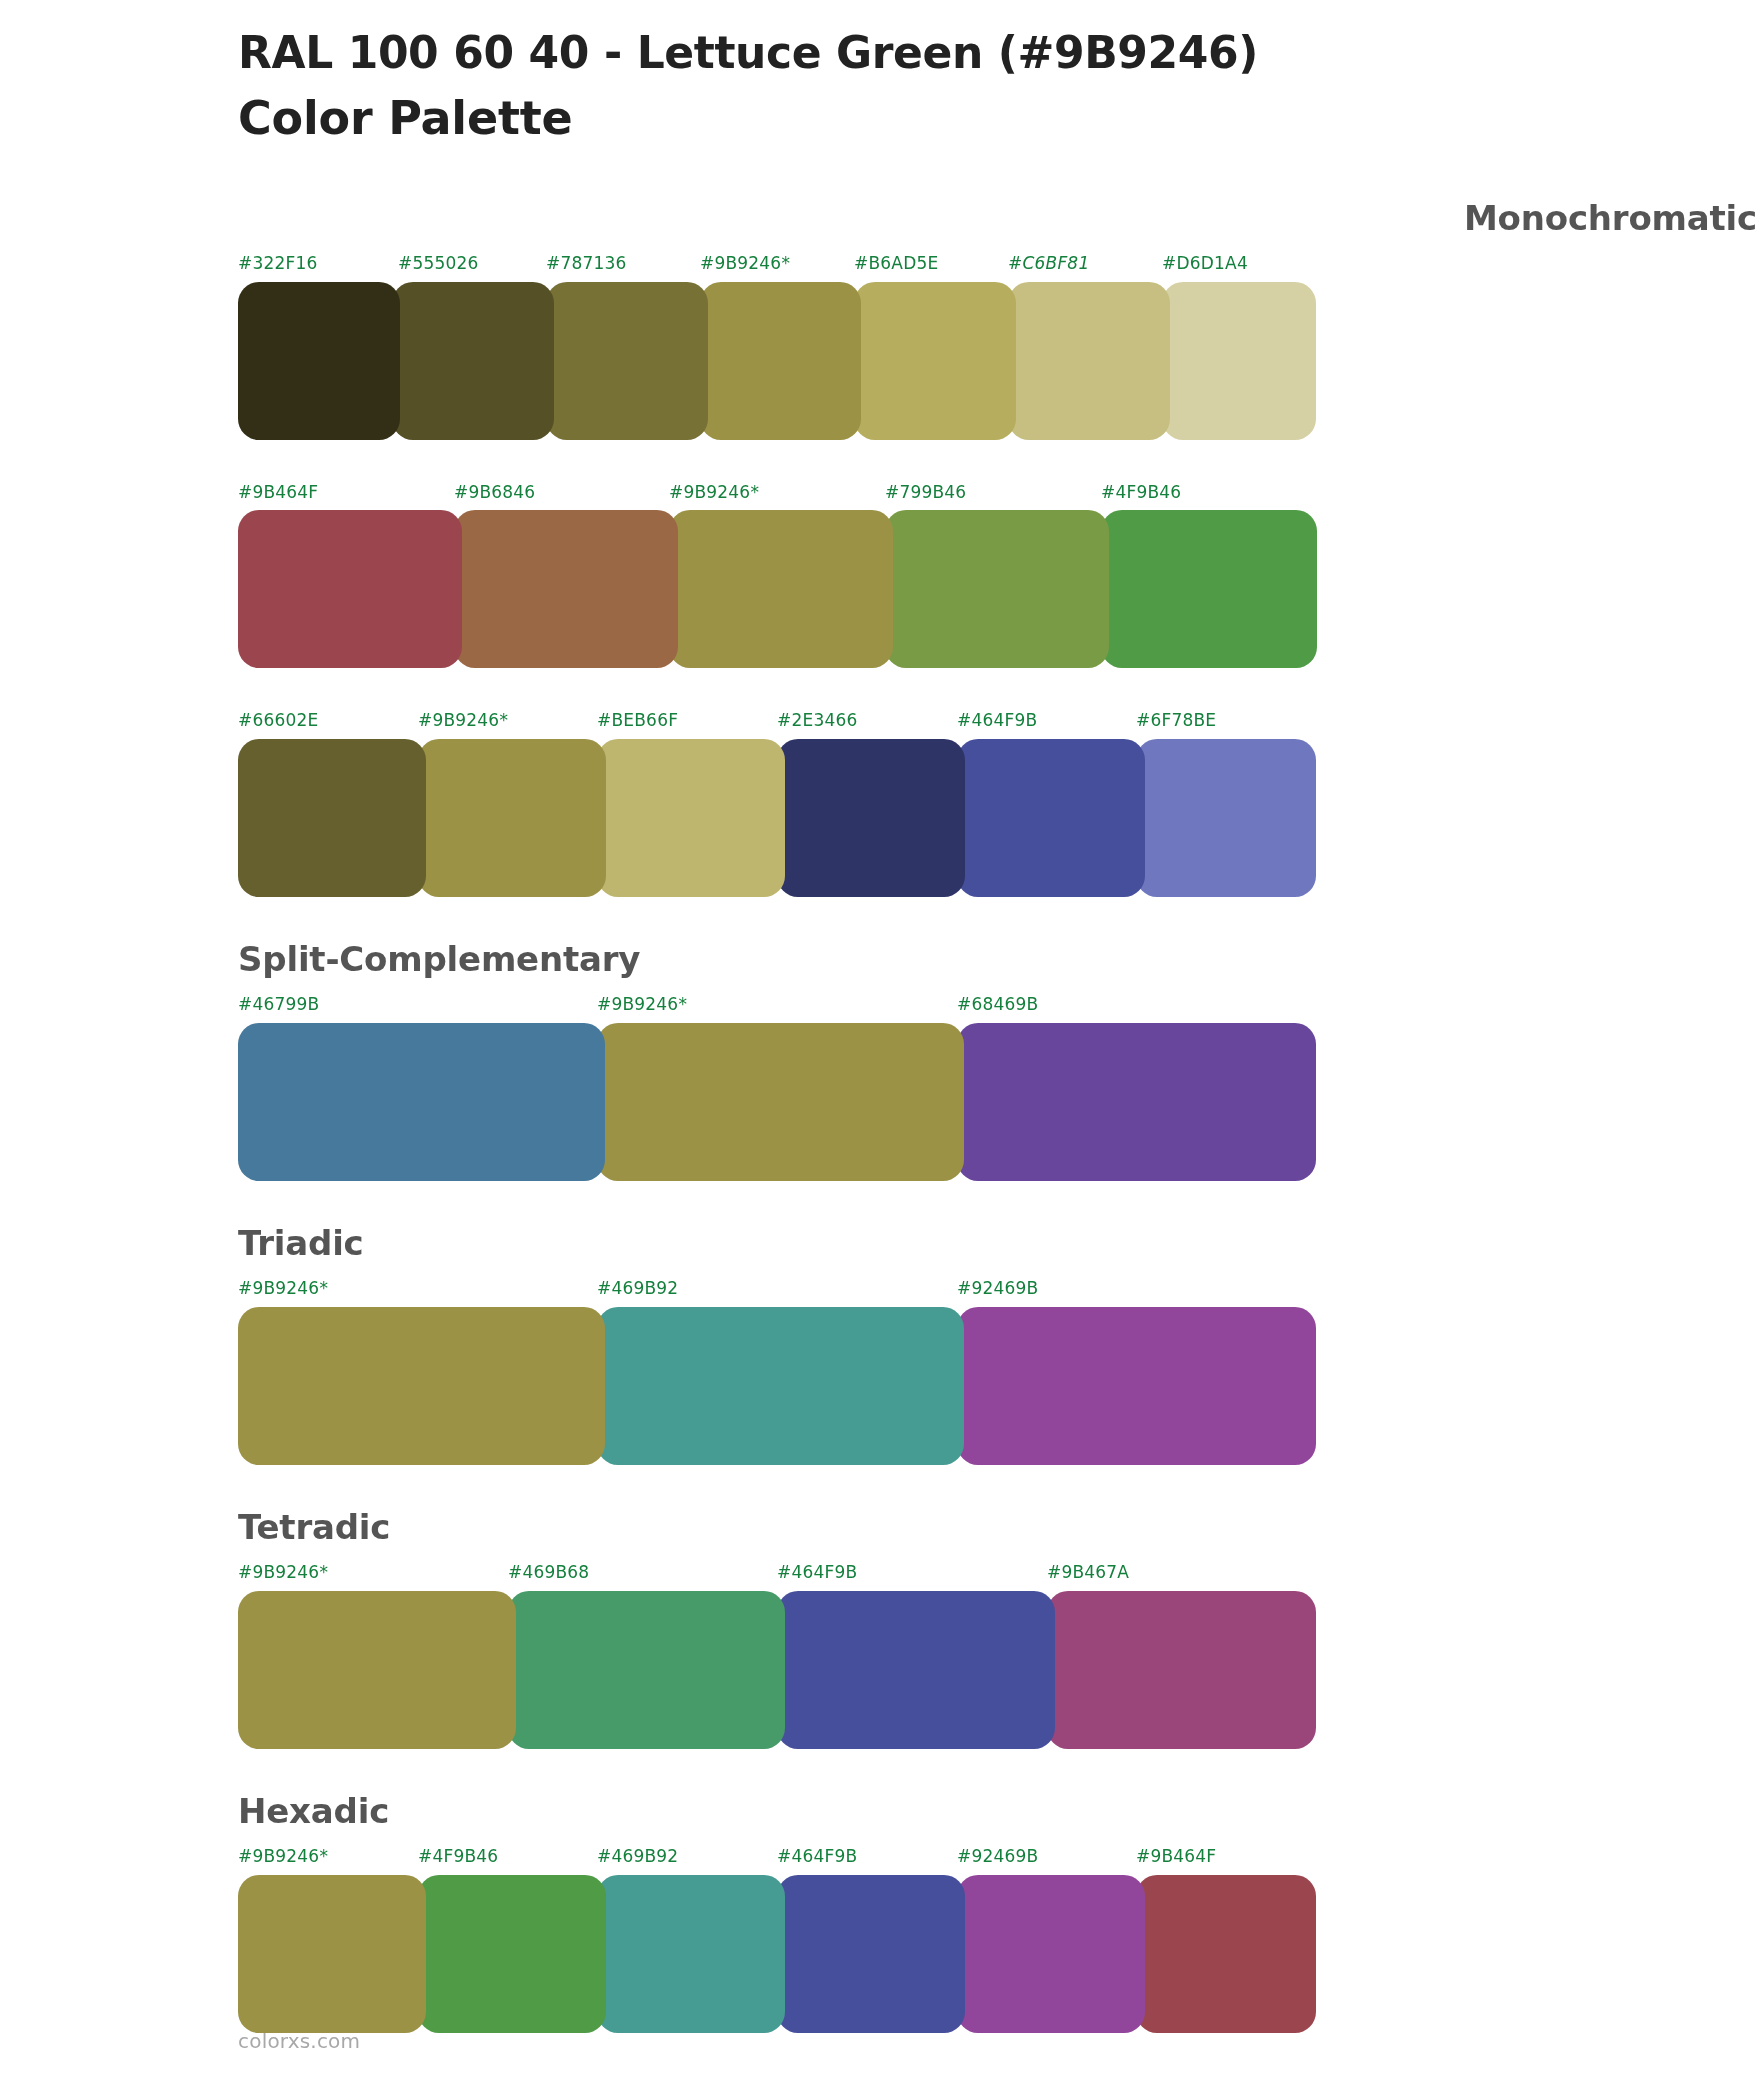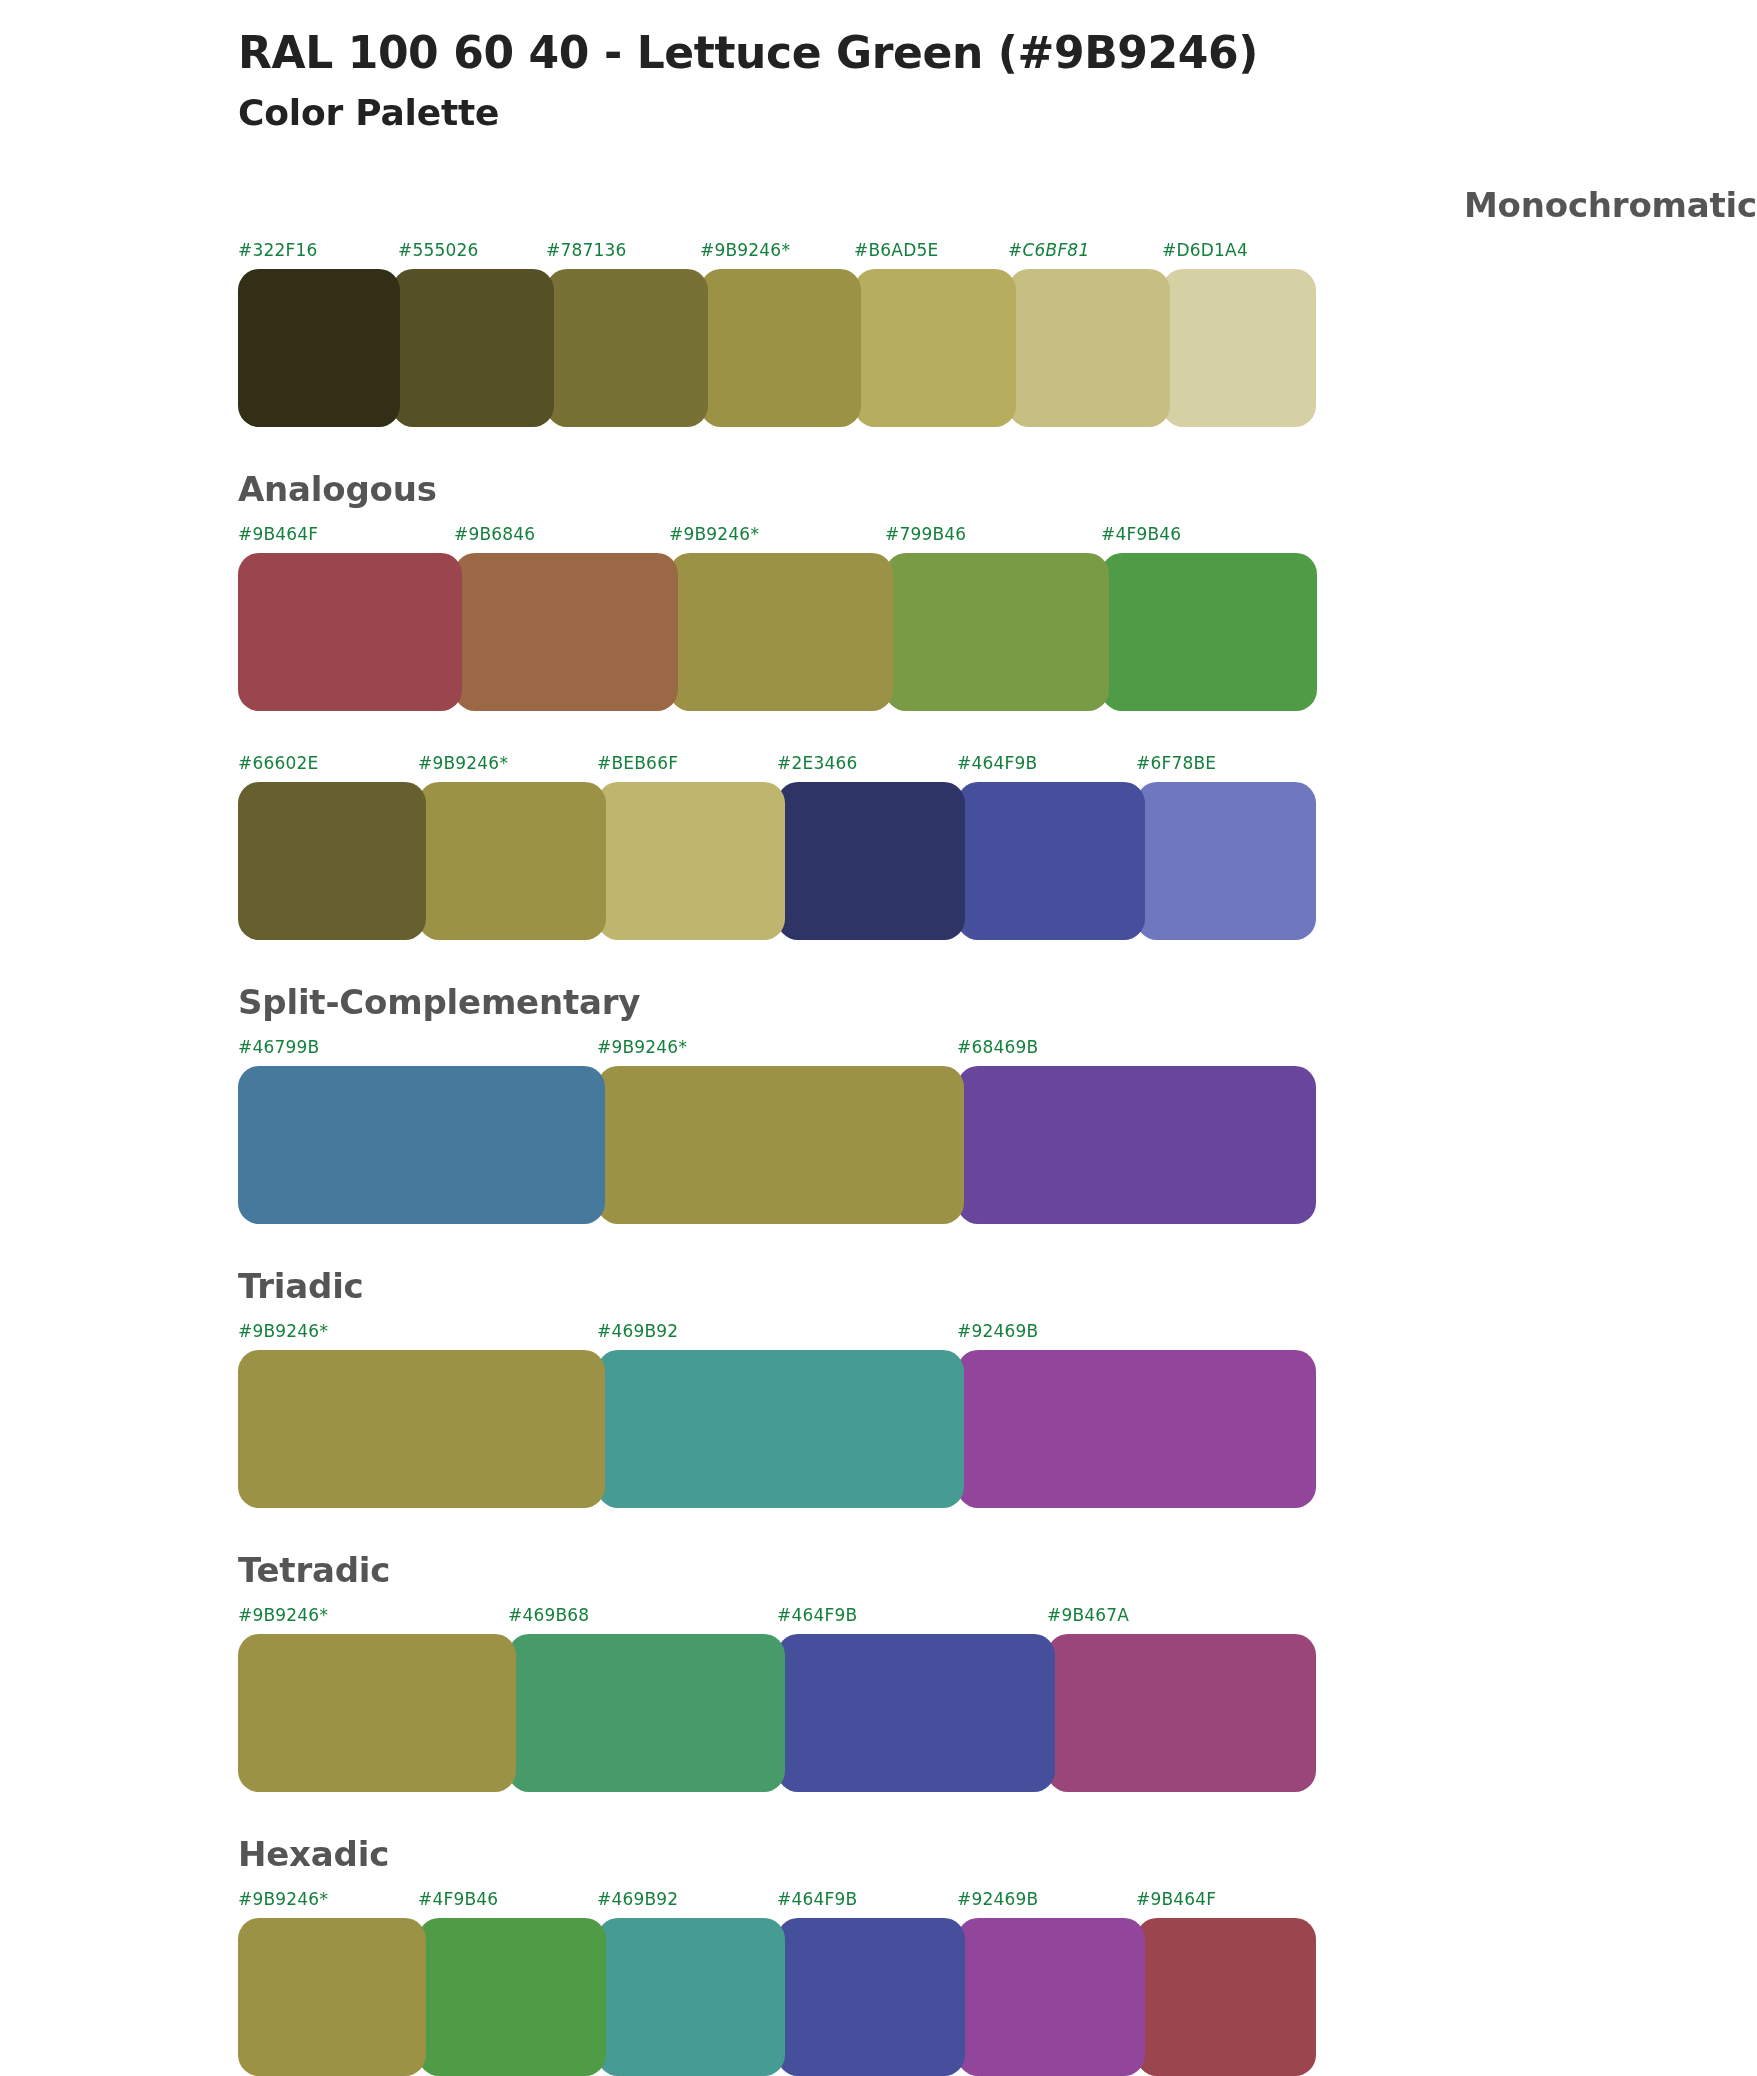--- a/index.html
+++ b/index.html
@@ -20,21 +20,21 @@
     font-family:"DejaVu Sans", sans-serif;
     font-size:44px;
     font-weight:700;
     color:#222222;
     letter-spacing:-0.4px;
     line-height:1.18;
     white-space:nowrap;
   }
   .subtitle {
     font-family:"DejaVu Sans", sans-serif;
-    font-size:36px;
+    font-size:46px;
     font-weight:700;
     color:#222222;
     letter-spacing:-0.2px;
     line-height:1.25;
     margin-top:11.2px;
   }
   .sections { margin-top:50px; }
   .section { padding-left:238px; }
   .section-title {
     font-family:"DejaVu Sans", sans-serif;
@@ -110,21 +110,20 @@
           <div class="swatch" title="#322F16" style="left: 0px; width: 162px; background: rgb(50, 47, 22); z-index: 7;"></div>
           <div class="swatch" title="#555026" style="left: 154px; width: 162px; background: rgb(85, 80, 38); z-index: 6;"></div>
           <div class="swatch" title="#787136" style="left: 308px; width: 162px; background: rgb(120, 113, 54); z-index: 5;"></div>
           <div class="swatch" title="#9B9246*" style="left: 462px; width: 161px; background: rgb(155, 146, 70); z-index: 4;"></div>
           <div class="swatch" title="#B6AD5E" style="left: 616px; width: 162px; background: rgb(182, 173, 94); z-index: 3;"></div>
           <div class="swatch" title="#C6BF81" style="left: 770px; width: 162px; background: rgb(198, 191, 129); z-index: 2;"></div>
           <div class="swatch" title="#D6D1A4" style="left: 924px; width: 154px; background: rgb(214, 209, 164); z-index: 1;"></div>
         </div>
       </div>
       <div class="section gap-std">
-        <div class="section-title">Analogous</div>
         <div class="labels">
           <span class="label" style="left: 0px;">#9B464F</span>
           <span class="label" style="left: 216px;">#9B6846</span>
           <span class="label" style="left: 431px;">#9B9246*</span>
           <span class="label" style="left: 647px;">#799B46</span>
           <span class="label" style="left: 863px;">#4F9B46</span>
         </div>
         <div class="band">
           <div class="swatch" title="#9B464F" style="left: 0px; width: 224px; background: rgb(155, 70, 79); z-index: 5;"></div>
           <div class="swatch" title="#9B6846" style="left: 216px; width: 224px; background: rgb(155, 104, 70); z-index: 4;"></div>

